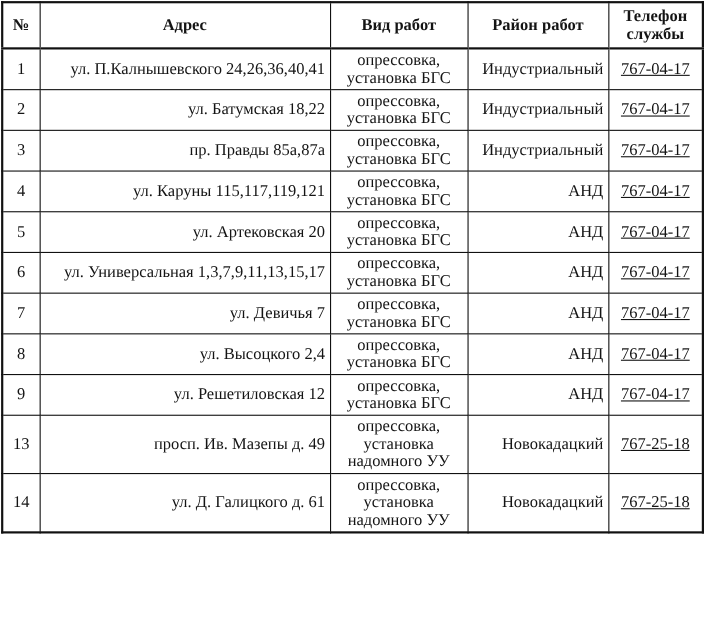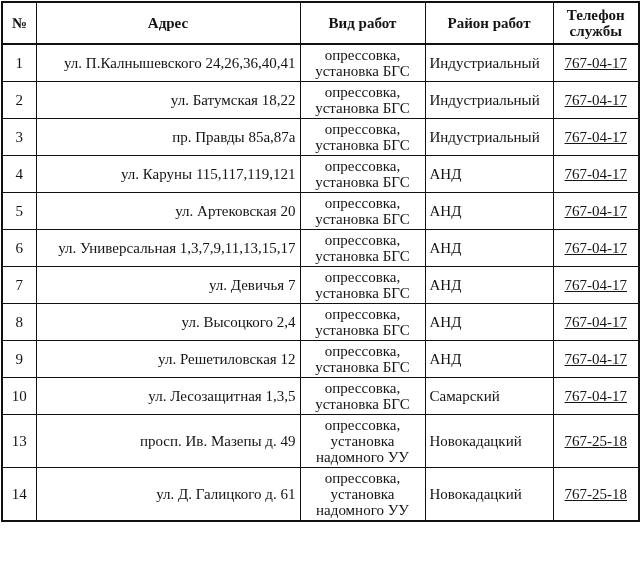--- a/index.html
+++ b/index.html
@@ -38,21 +38,21 @@
     font-weight: bold;
     text-align: center;
     height: 36px;
     white-space: pre-line;
   }
   tbody tr { height: 36px; }
   tbody tr.tall { height: 50px; }
   td.c-num   { text-align: center; }
   td.c-addr  { text-align: right; padding-left: 9px; }
   td.c-work  { text-align: center; white-space: pre-line; }
-  td.c-dist  { text-align: left; }
+  td.c-dist  { text-align: right; }
   td.c-phone { text-align: center; text-decoration: underline; }
 </style>
 </head>
 <body>
 
 <div class="page">
   <table class="schedule">
     <colgroup>
       <col style="width:34px">
       <col style="width:264px">
@@ -136,28 +136,20 @@
         <td class="c-phone">767-04-17</td>
       </tr>
       <tr>
         <td class="c-num">9</td>
         <td class="c-addr">ул. Решетиловская 12</td>
         <td class="c-work">опрессовка,
 установка БГС</td>
         <td class="c-dist">АНД</td>
         <td class="c-phone">767-04-17</td>
       </tr>
-      <tr>
-        <td class="c-num">10</td>
-        <td class="c-addr">ул. Лесозащитная 1,3,5</td>
-        <td class="c-work">опрессовка,
-установка БГС</td>
-        <td class="c-dist">Самарский</td>
-        <td class="c-phone">767-04-17</td>
-      </tr>
       <tr class="tall">
         <td class="c-num">13</td>
         <td class="c-addr">просп. Ив. Мазепы д. 49</td>
         <td class="c-work">опрессовка,
 установка
 надомного УУ</td>
         <td class="c-dist">Новокадацкий</td>
         <td class="c-phone">767-25-18</td>
       </tr>
       <tr class="tall">

